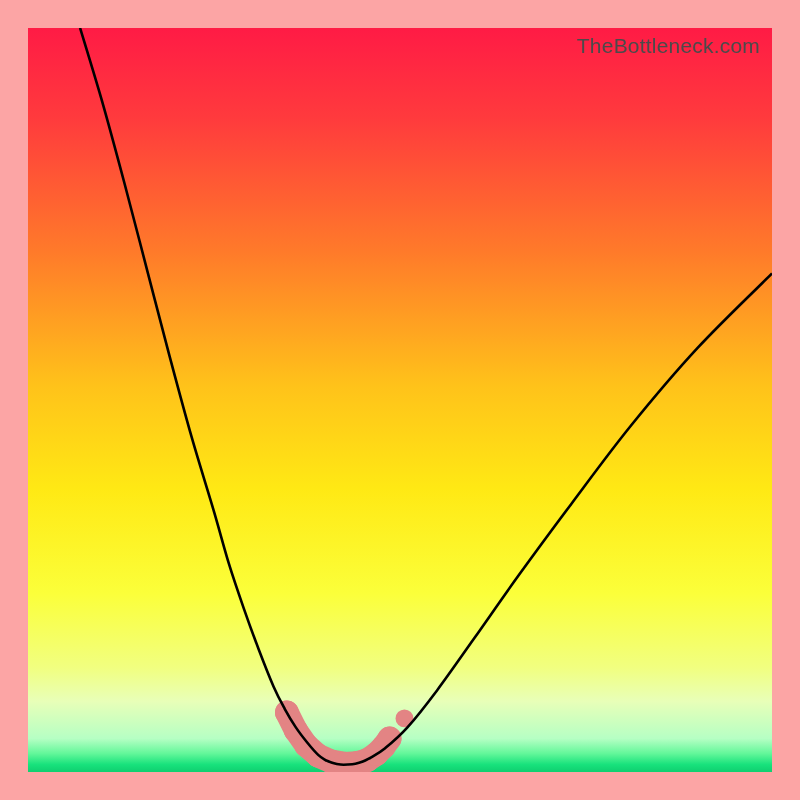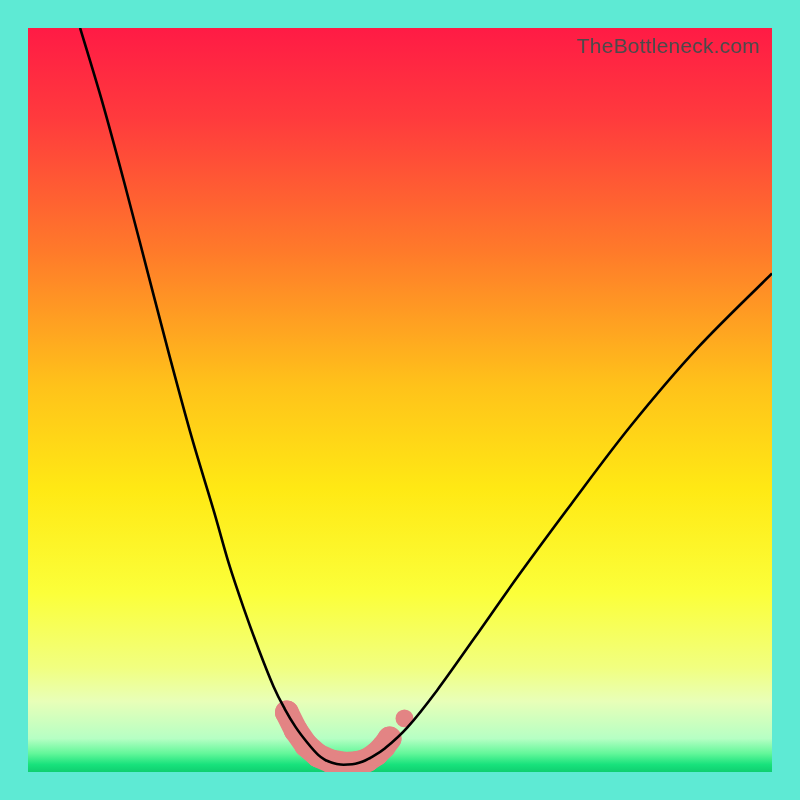--- a/index.html
+++ b/index.html
@@ -8,21 +8,21 @@
     width: 800px;
     height: 800px;
     overflow: hidden;
     background: #000;
     font-family: Arial, Helvetica, sans-serif;
   }
   .frame {
     position: absolute;
     left: 0; top: 0;
     width: 800px; height: 800px;
-    background: #5eead4;
+    background: #fca5a5;
   }
   .plot {
     position: absolute;
     left: 28px;
     top: 28px;
     width: 744px;
     height: 744px;
     overflow: hidden;
   }
   .gradient {

